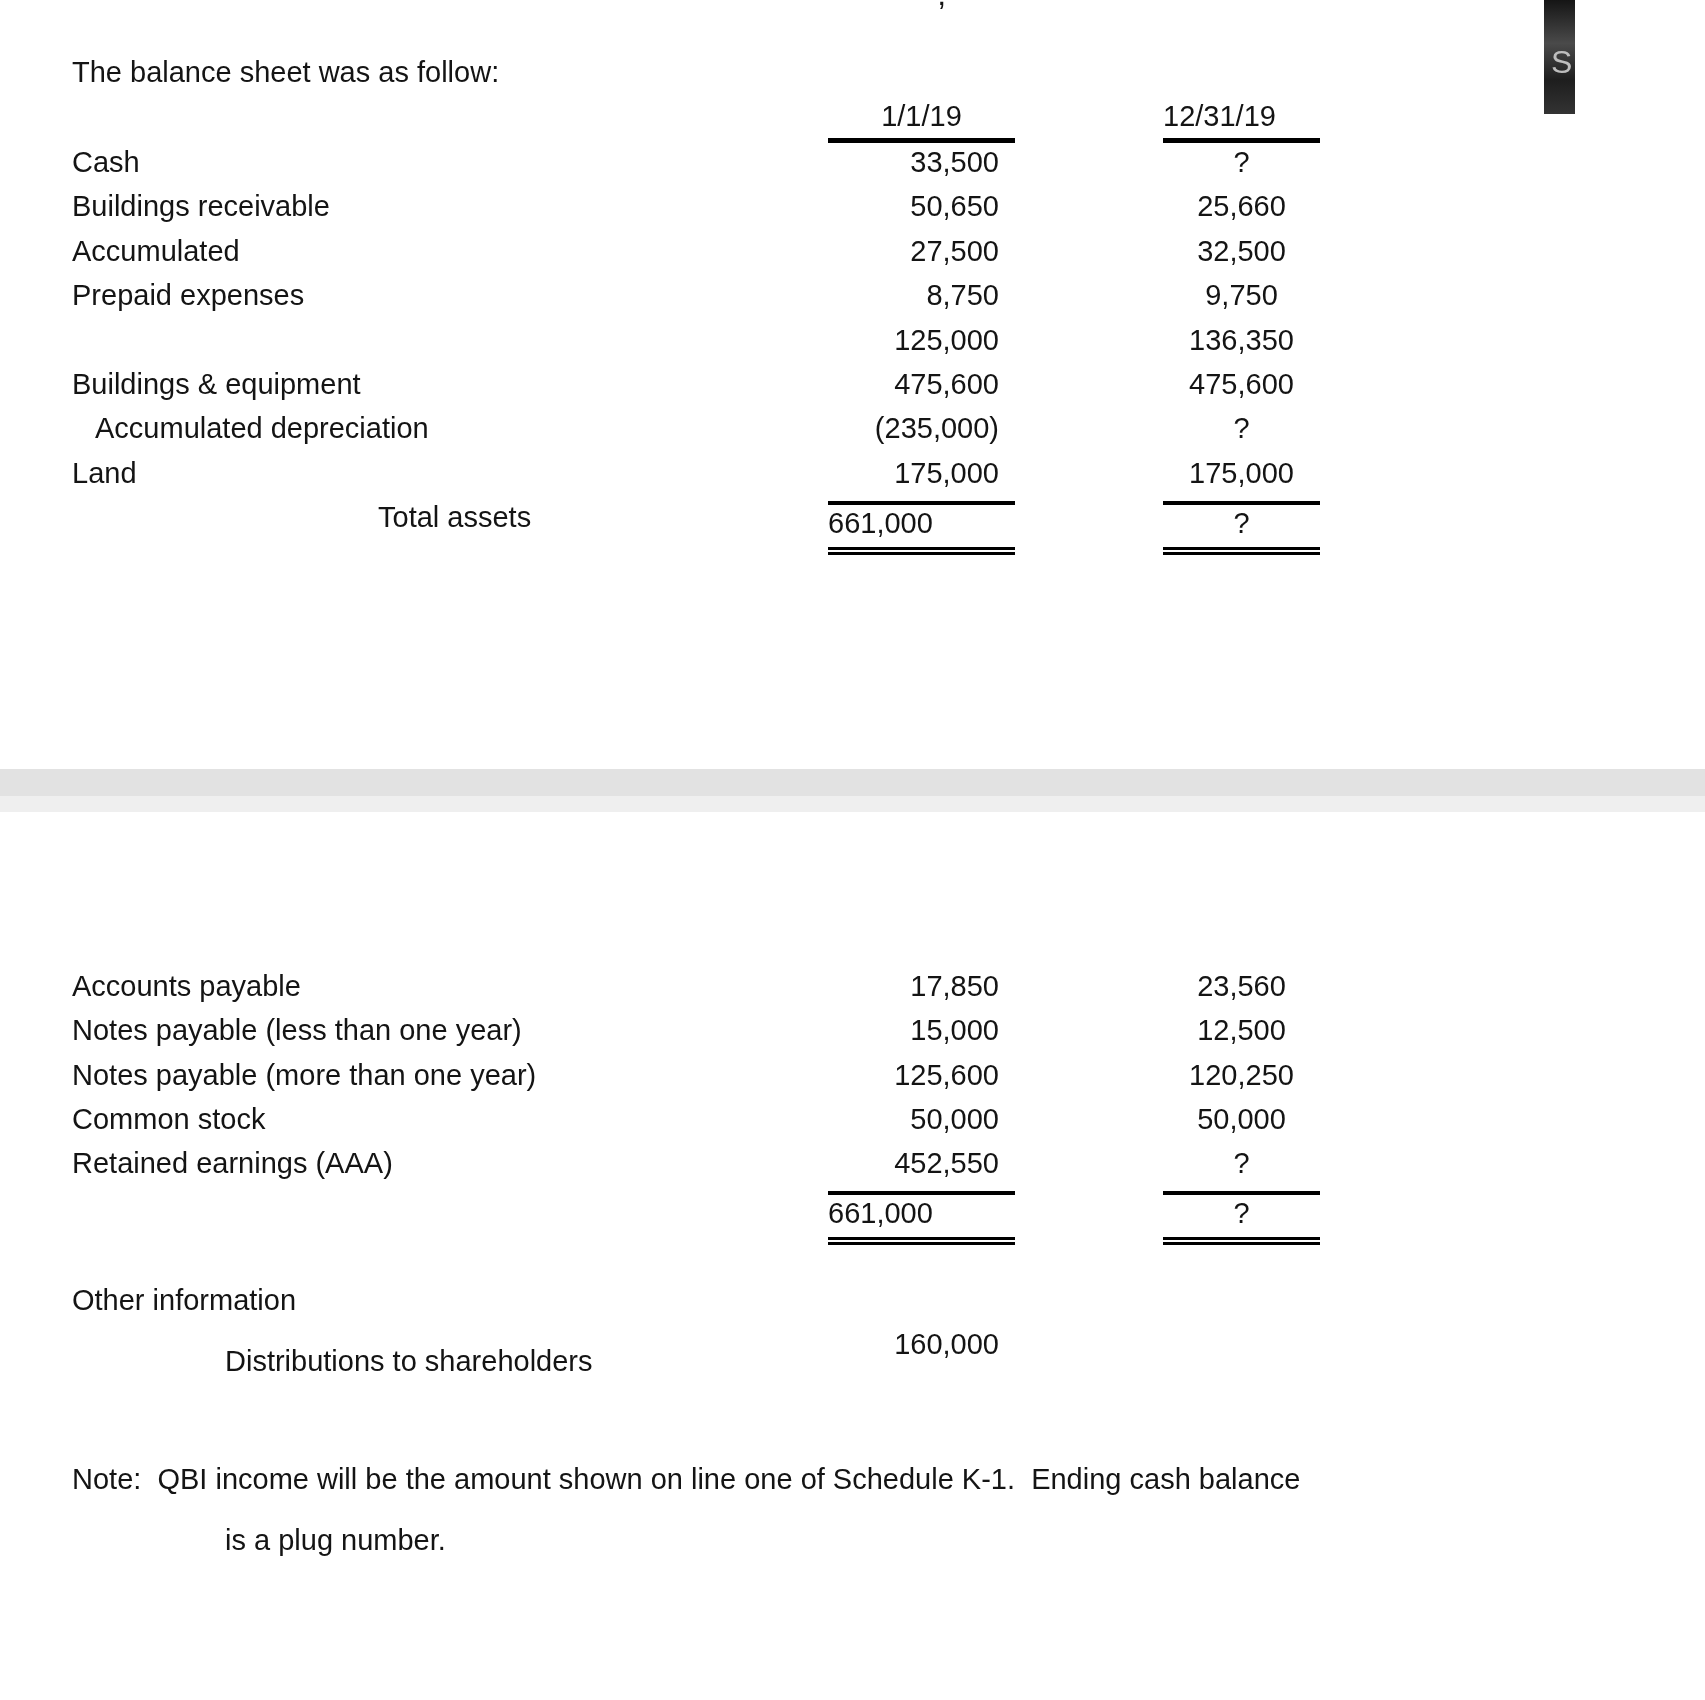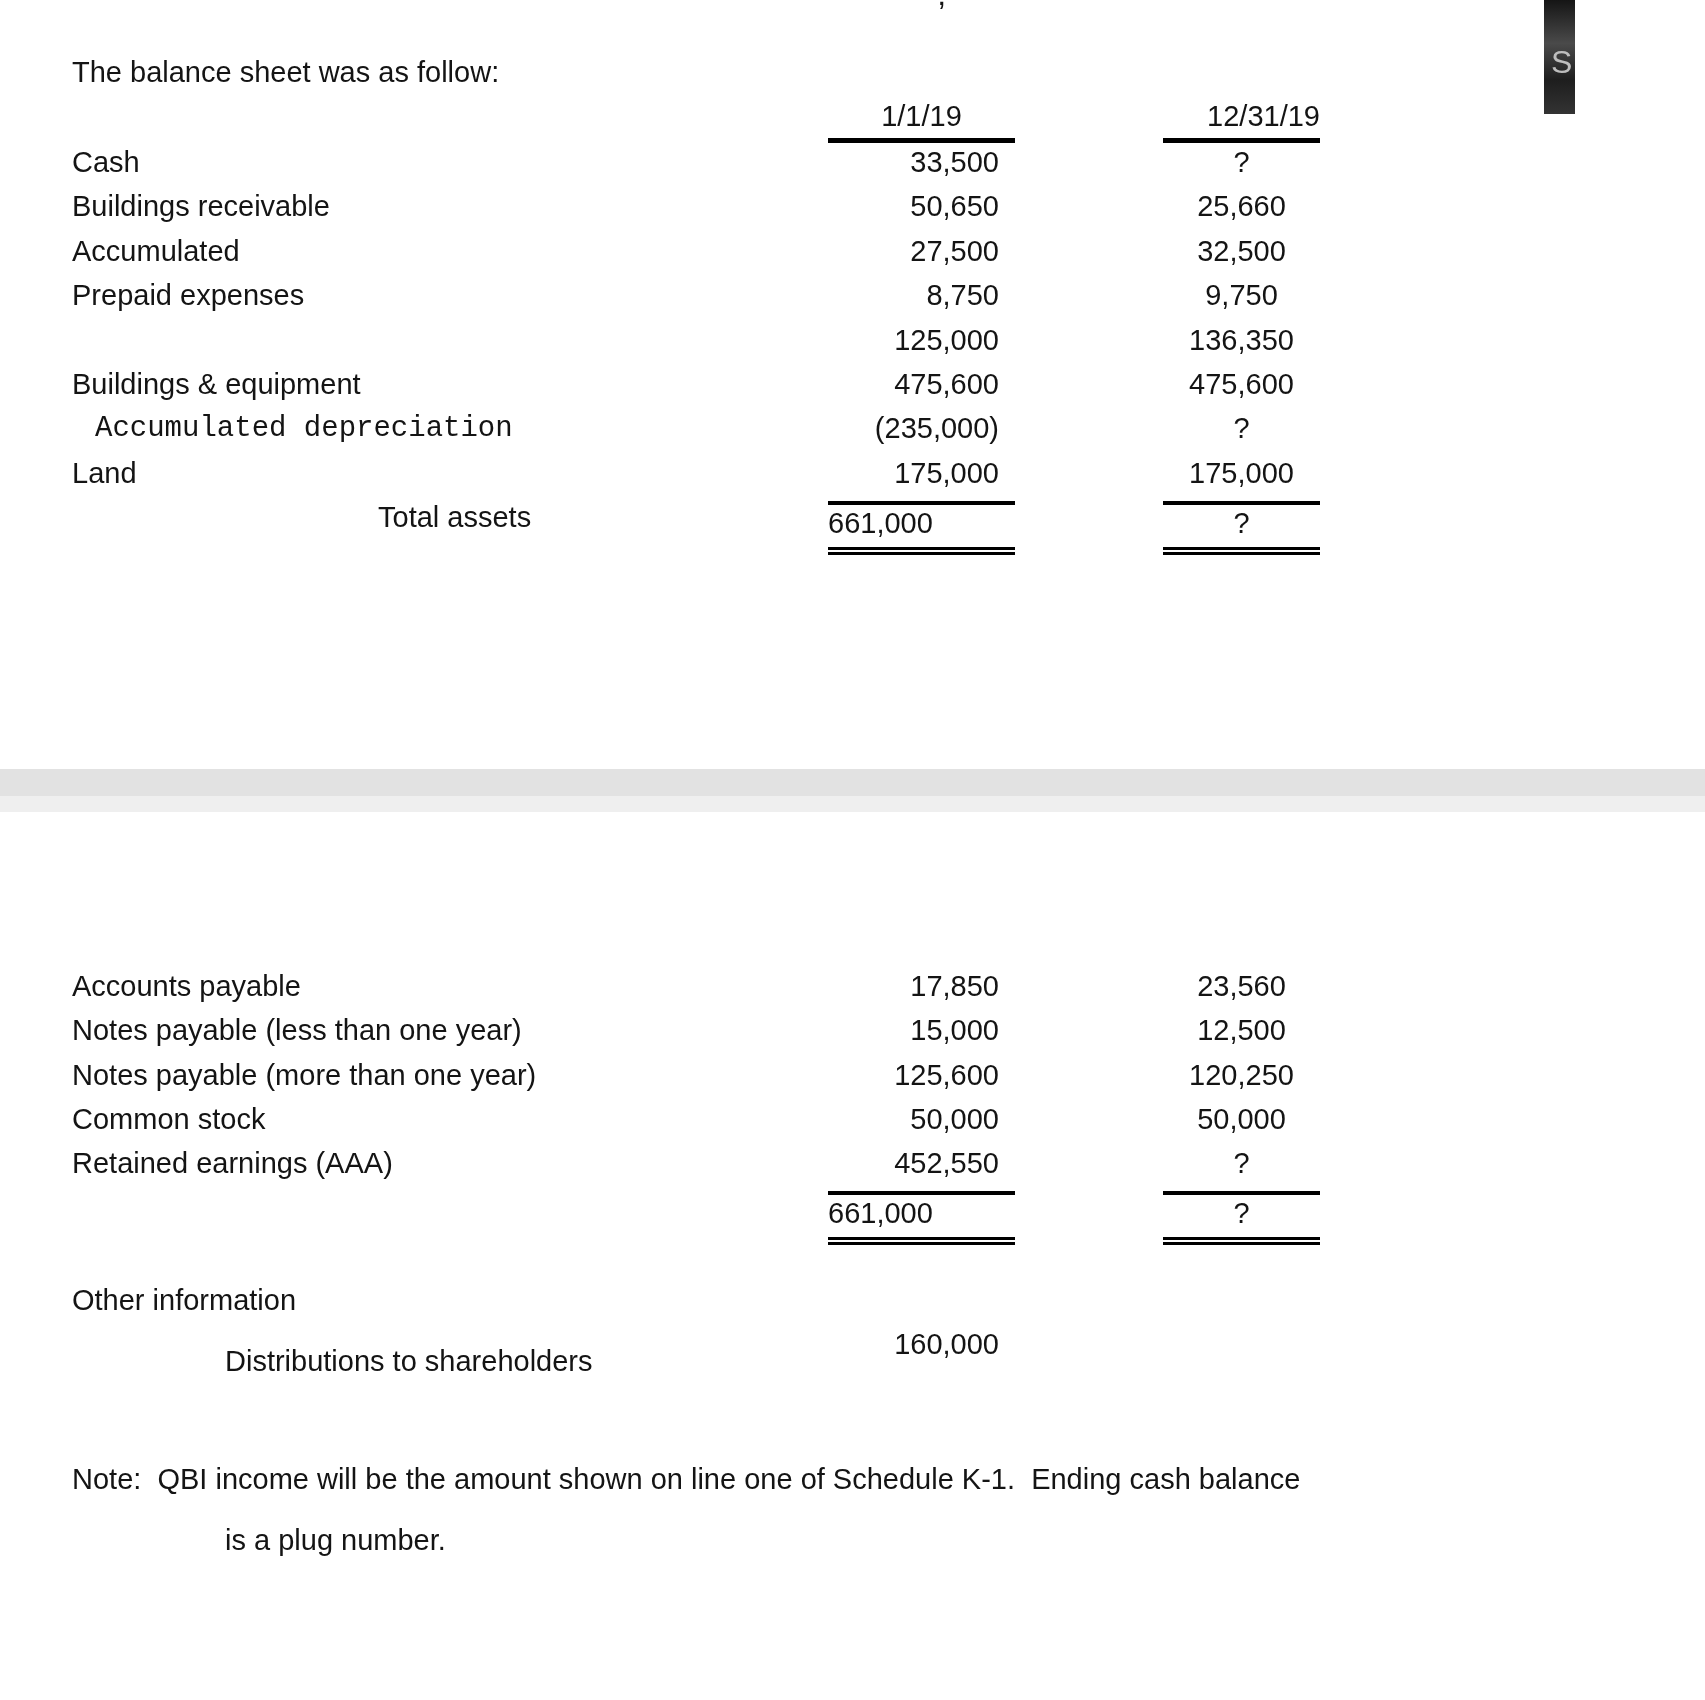--- a/index.html
+++ b/index.html
@@ -14,29 +14,29 @@
   .frag{position:absolute;left:926px;top:0;width:46px;height:12px;overflow:hidden;}
   .frag>span{position:relative;top:-24px;font-size:32px;}
 
   
   .thumb{position:absolute;left:1544px;top:0;width:31px;height:114px;
          background:linear-gradient(180deg,#151515,#4a4a4a 38%,#1e1e1e 70%,#333);}
   .side-letter{position:absolute;left:1551px;top:44px;font-size:32px;color:#bdbdbd;}
 
   .row{position:absolute;left:0;width:1705px;height:42px;white-space:nowrap;}
   .lbl{position:absolute;left:72px;}
-  .lbl.ind1{left:95px;font-family:Liberation Mono, monospace;}
+  .lbl.ind1{left:95px;}
   .lbl.ind2{left:378px;}
   .lbl.ind3{left:225px;margin-top:17px;}
 
   .c1{position:absolute;left:828px;width:187px;text-align:right;padding-right:16px;box-sizing:border-box;}
   .c2{position:absolute;left:1163px;width:157px;text-align:center;box-sizing:border-box;}
 
   .h1{position:absolute;left:828px;width:187px;text-align:center;border-bottom:5px solid #000;padding-bottom:5px;box-sizing:border-box;}
-  .h2{position:absolute;left:1163px;width:157px;text-align:right;border-bottom:5px solid #000;padding-bottom:5px;box-sizing:border-box;}
+  .h2{position:absolute;left:1163px;width:157px;text-align:left;border-bottom:5px solid #000;padding-bottom:5px;box-sizing:border-box;}
 
   .t1{position:absolute;left:828px;width:187px;text-align:left;box-sizing:border-box;
       padding:2px 16px 7px 0;border-top:4px solid #000;border-bottom:8px double #000;}
   .t2{position:absolute;left:1163px;width:157px;text-align:center;box-sizing:border-box;
       padding:2px 0 7px 0;border-top:4px solid #000;border-bottom:8px double #000;}
 
   .note{white-space:pre-wrap;}
 </style>
 </head>
 <body>

